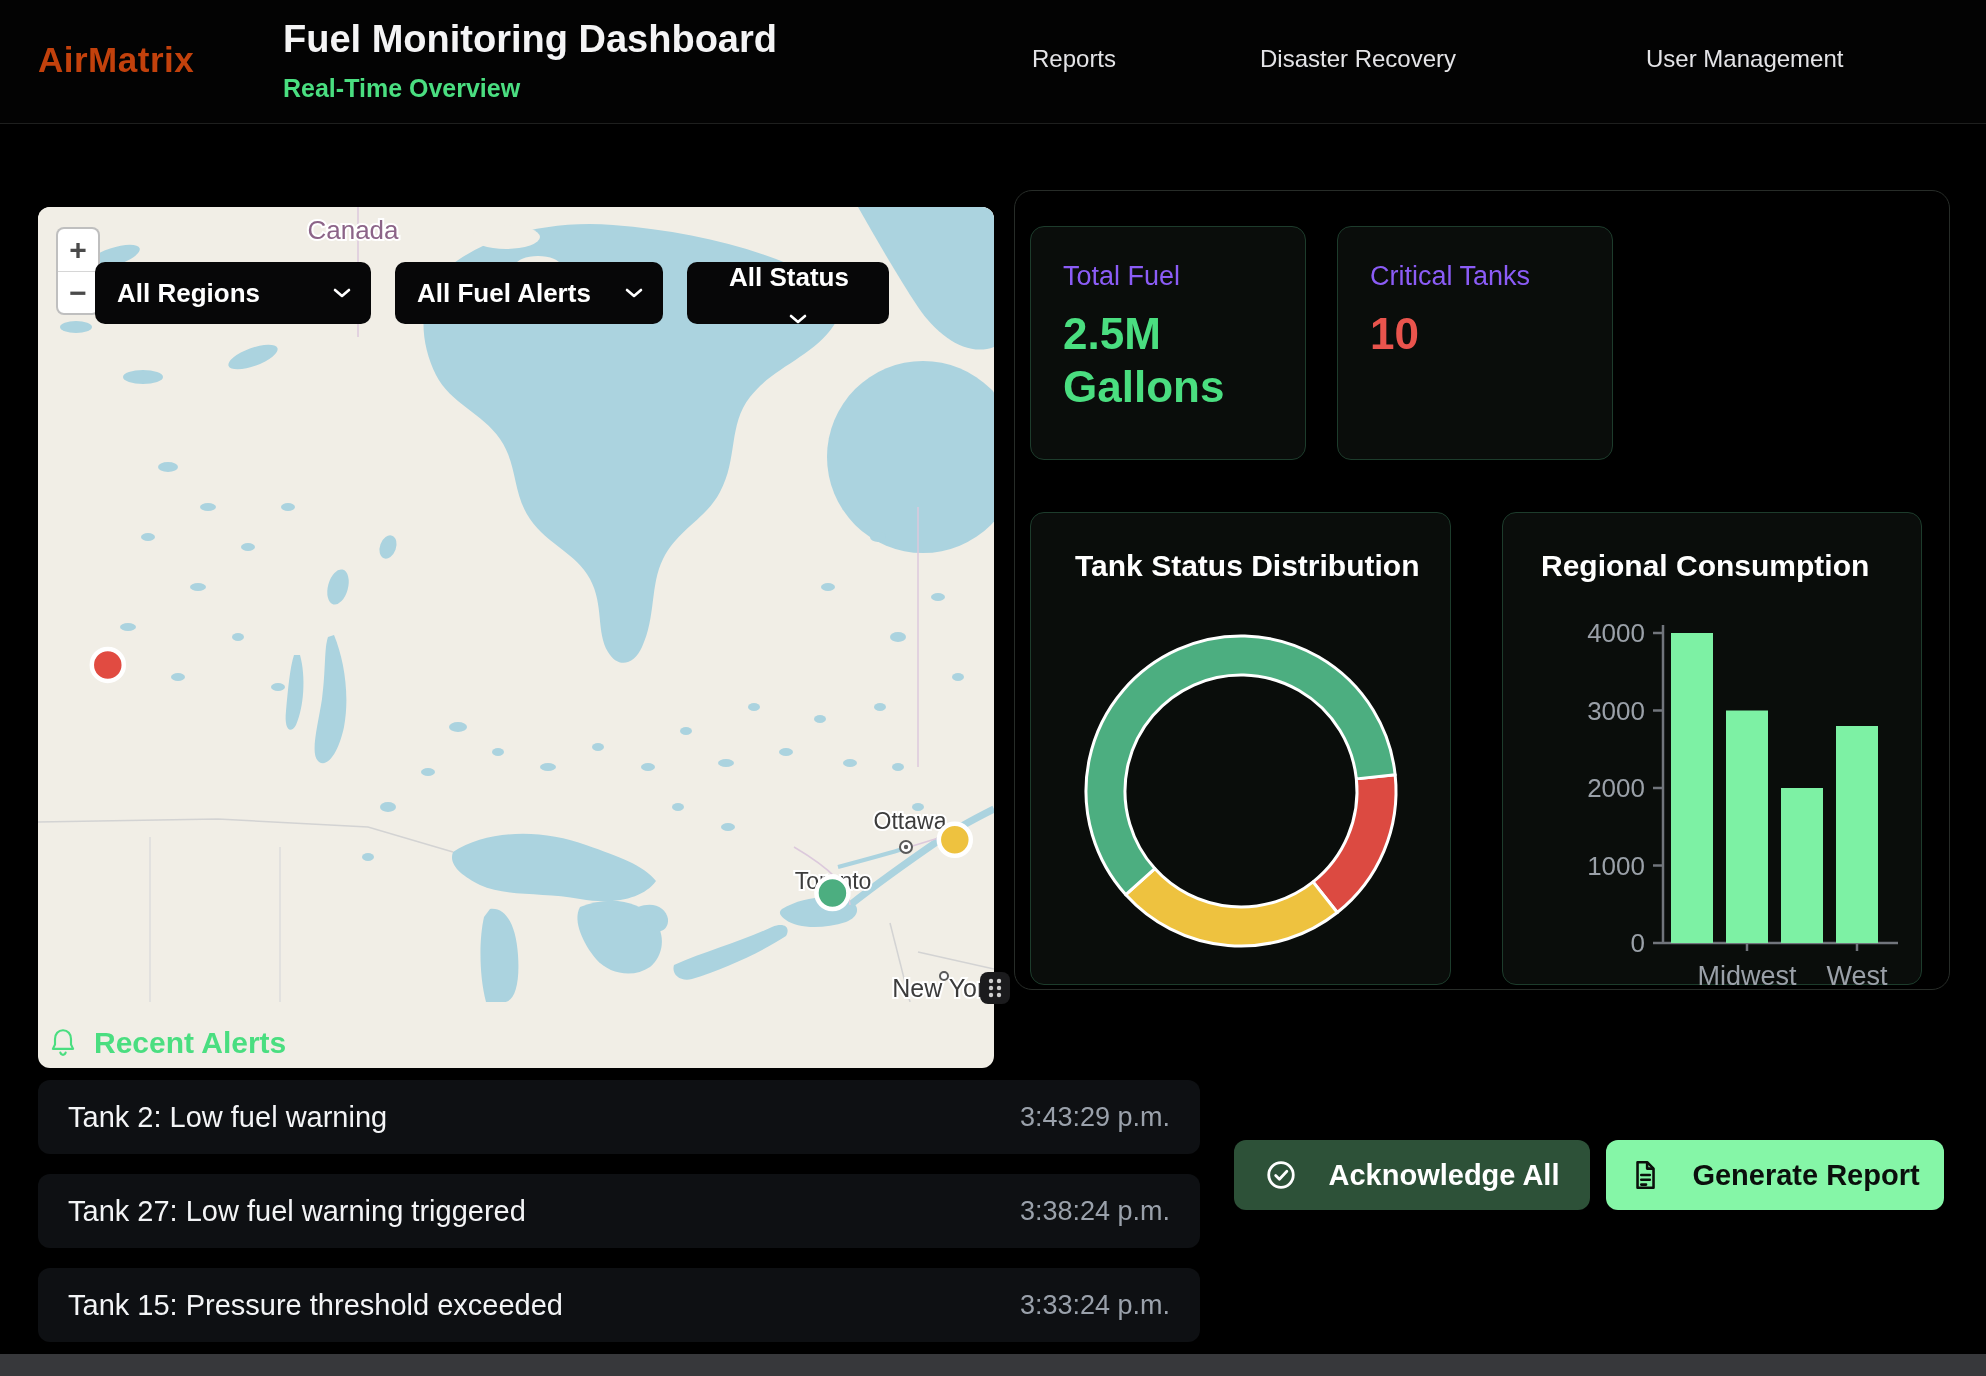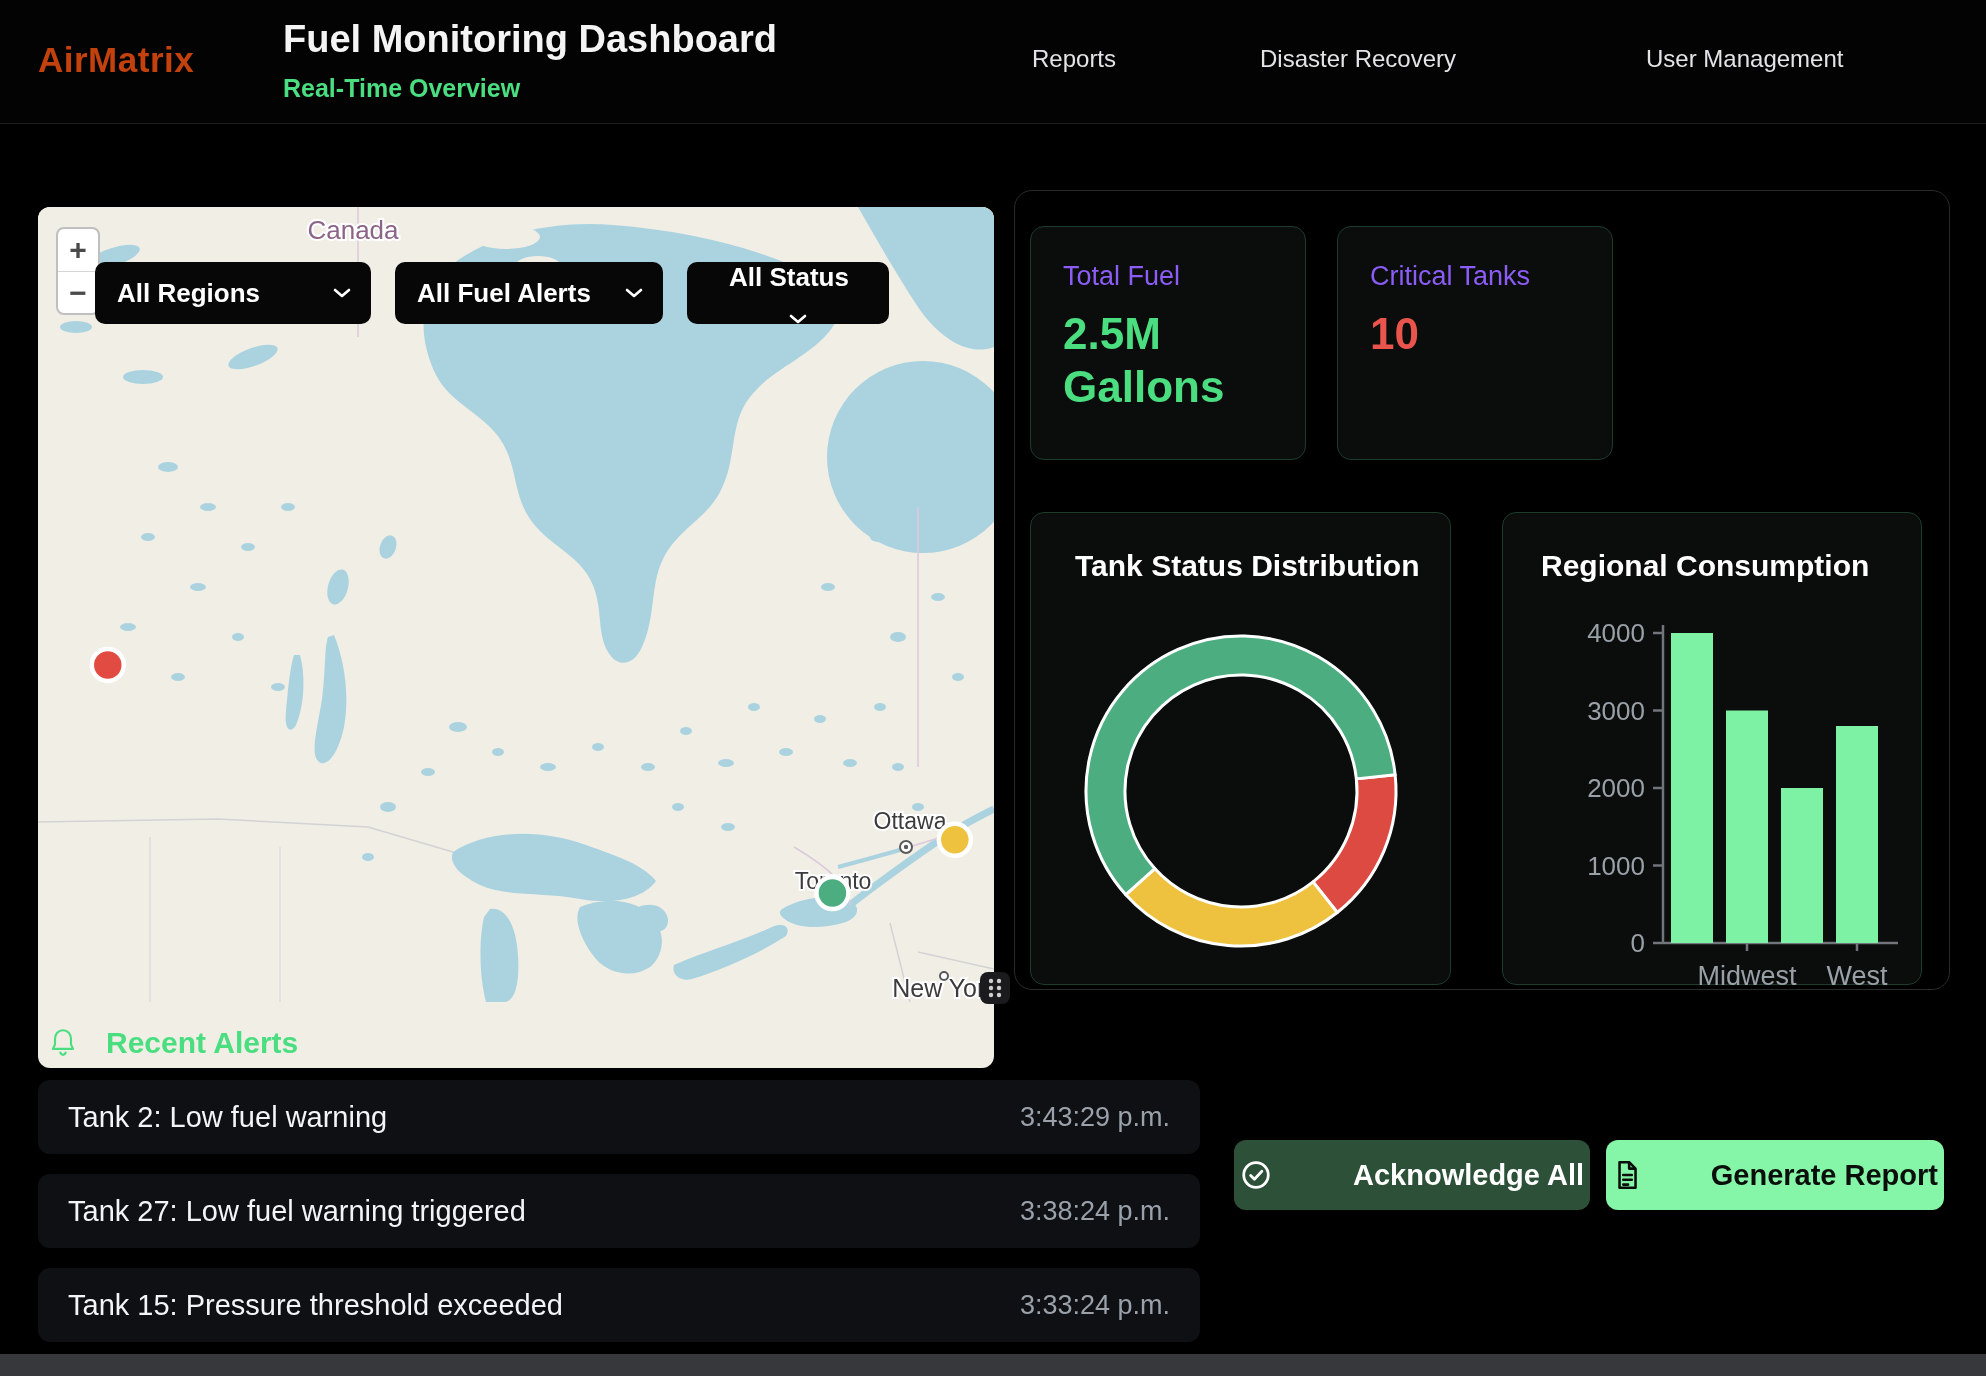--- a/index.html
+++ b/index.html
@@ -44,30 +44,30 @@
   .chart-card{top:512px;height:473px;}
   .donut-card{left:1030px;width:421px;}
   .bar-card{left:1502px;width:420px;}
   .chart-title{position:absolute;left:44px;top:36px;font-size:30px;font-weight:700;color:#fff;}
   .bar-card .chart-title{left:38px;}
   #donut-svg{position:absolute;left:40px;top:108px;}
   #bar-svg{position:absolute;left:0;top:0;}
   #bar-svg text{font-family:"Liberation Sans",sans-serif;}
 
   
-  .alerts-header{position:absolute;left:48px;top:1026px;display:flex;align-items:center;gap:28px;}
+  .alerts-header{position:absolute;left:48px;top:1026px;display:flex;align-items:center;gap:16px;}
   .alerts-title{font-size:30px;font-weight:700;color:#4ade80;}
   .alert-row{position:absolute;left:38px;width:1162px;height:74px;background:#0e1013;border-radius:12px;
              display:flex;align-items:center;justify-content:space-between;padding:0 30px;box-sizing:border-box;}
   .alert-msg{font-size:29px;font-weight:500;color:#f3f4f6;}
   .alert-time{font-size:27px;color:#9aa1ab;}
   .row-1{top:1080px;} .row-2{top:1174px;} .row-3{top:1268px;}
 
   .btn{position:absolute;top:1140px;height:70px;border-radius:12px;display:flex;align-items:center;
-       justify-content:space-between;gap:32px;cursor:pointer;border:none;}
+       justify-content:center;gap:32px;cursor:pointer;border:none;}
   .btn-ack{left:1234px;width:356px;background:#2d5138;}
   .btn-ack .btn-label{font-size:29px;font-weight:700;color:#fff;}
   .btn-report{left:1606px;width:338px;background:#85f6a7;}
   .btn-report .btn-label{font-size:29px;font-weight:700;color:#0b0f0c;}
 
   .hscrollbar{position:absolute;left:0;top:1354px;width:1986px;height:22px;background:#37383b;}
 </style>
 </head>
 <body>
 

